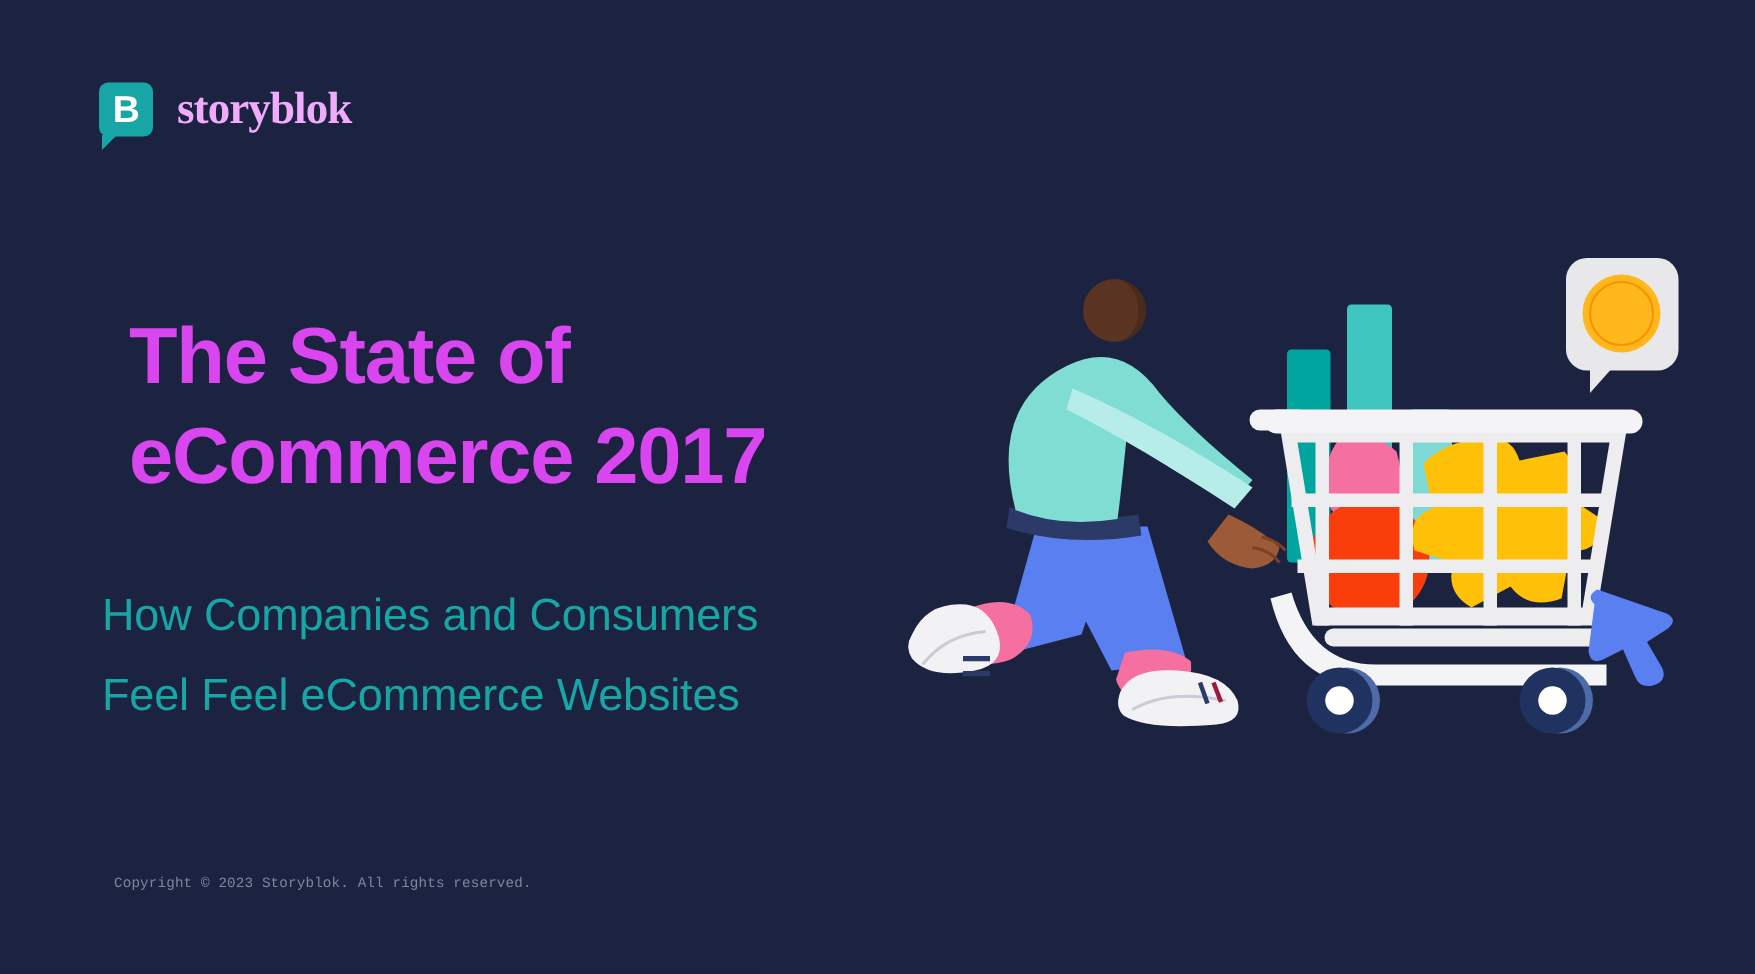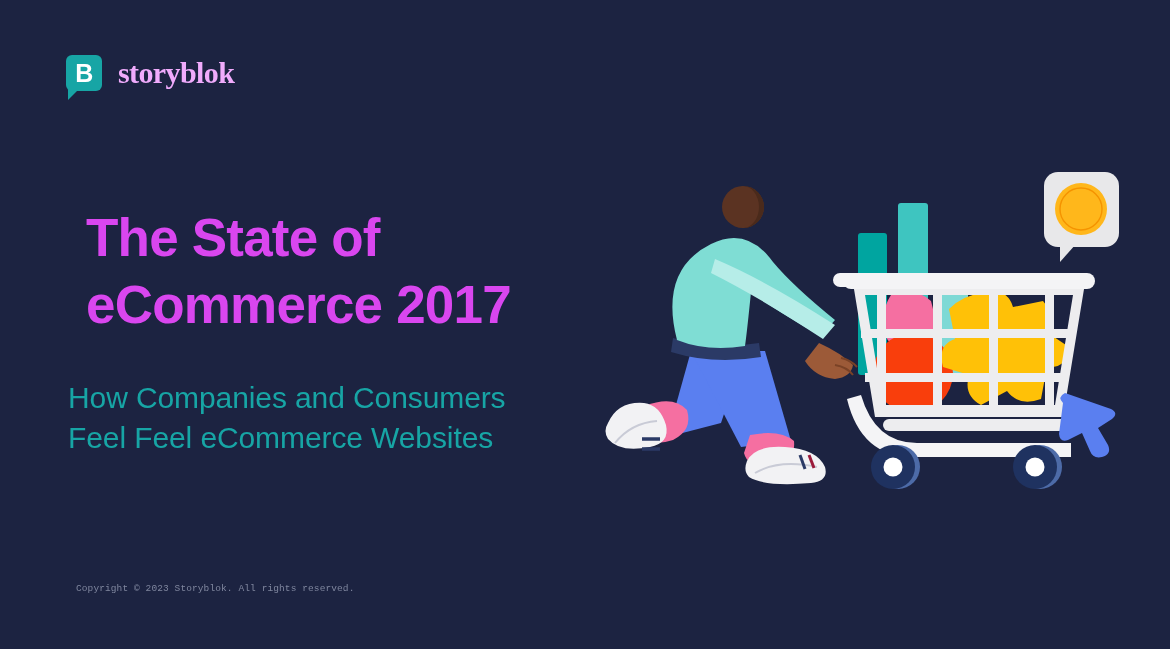--- a/index.html
+++ b/index.html
@@ -94,21 +94,21 @@
     position: absolute;
     left: 68px;
     top: 378px;
     width: 560px;
     color: #17A5A5;
     font-size: 30px;
     font-weight: normal;
     line-height: 1.33;
     letter-spacing: -0.1px;
   }
-  .subhead .sh-line { display: block; }
+  .subhead .sh-line { display: block; margin-top: 13px; }
 
   .copyright {
     position: absolute;
     left: 76px;
     top: 583px;
     color: #7F869E;
     font-size: 9.5px;
     font-weight: normal;
     letter-spacing: 0.1px;
     font-family: Liberation Mono, monospace;

